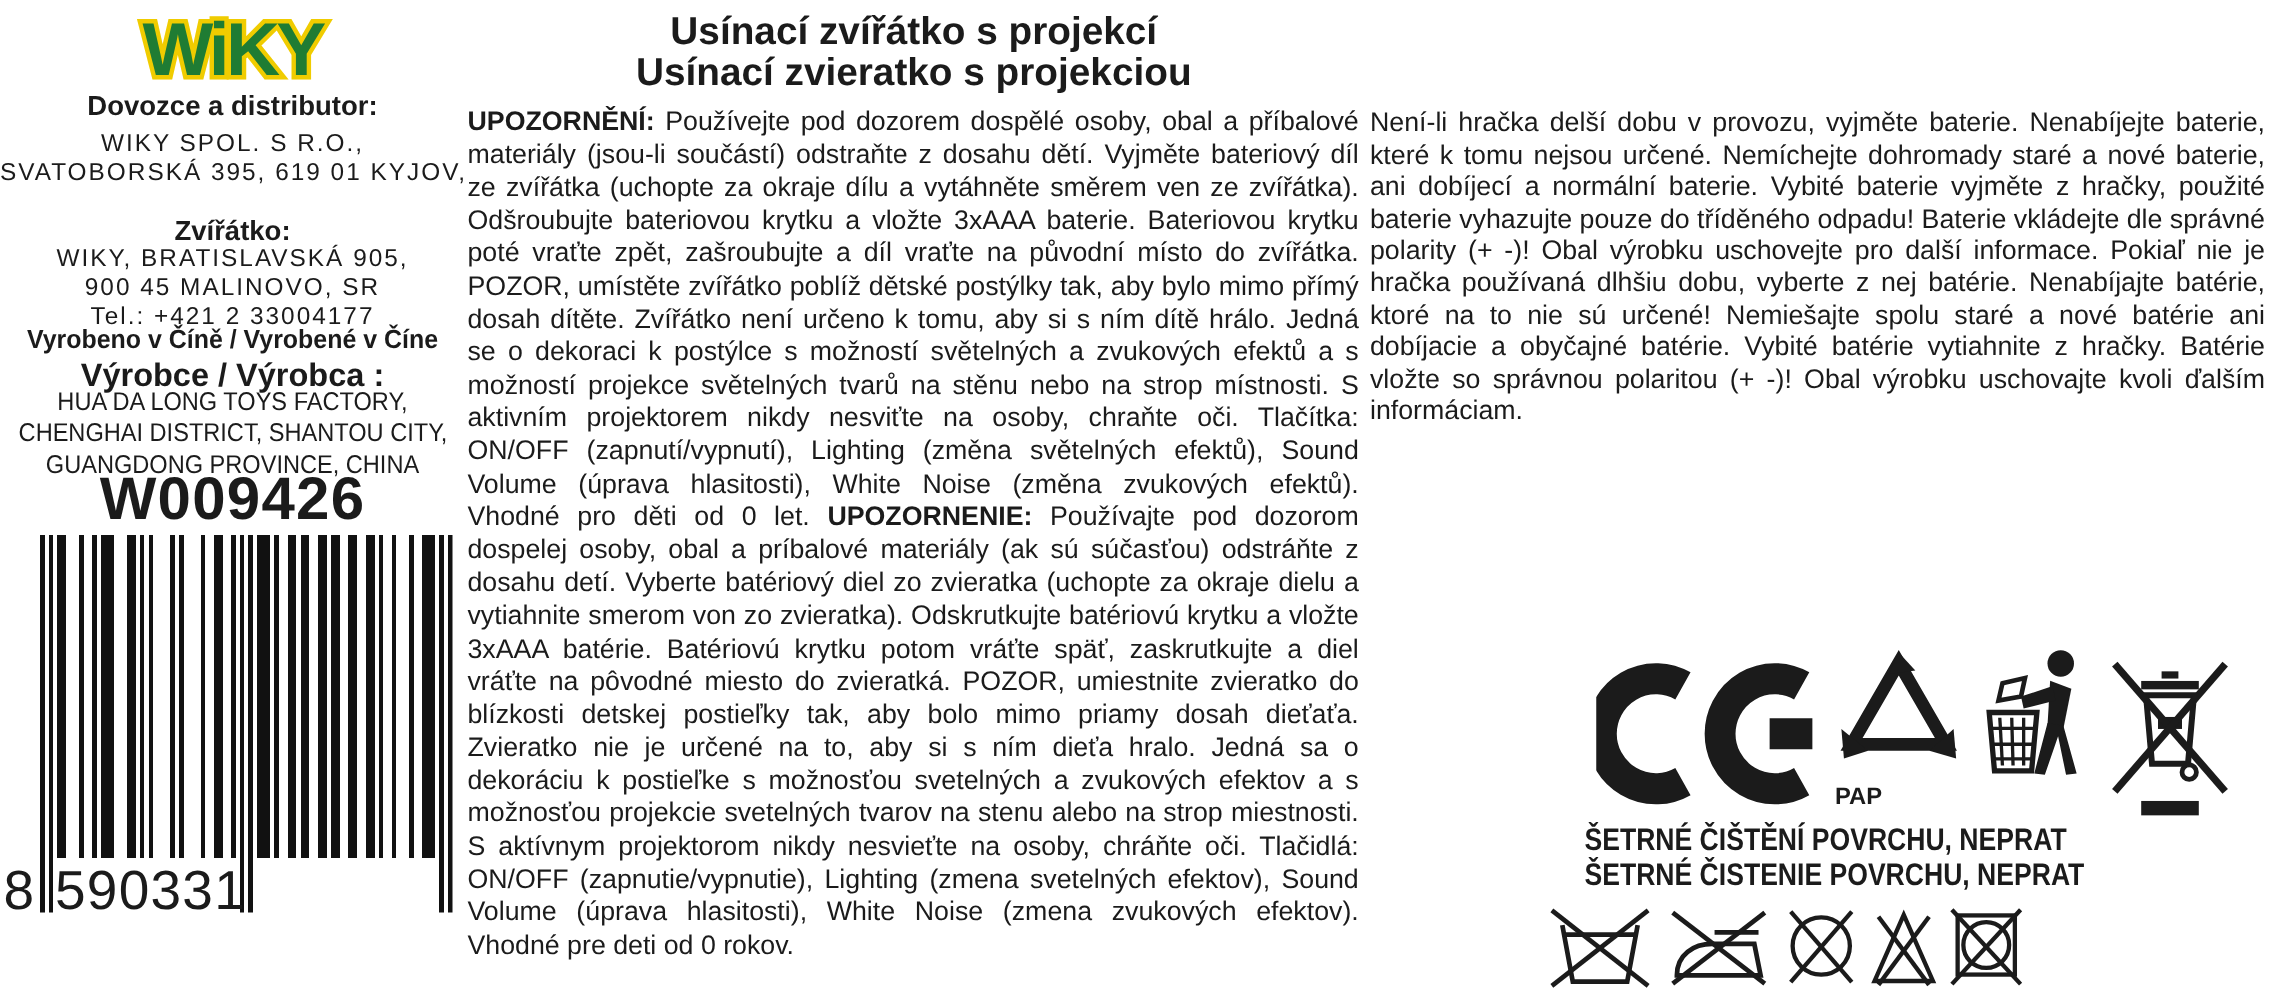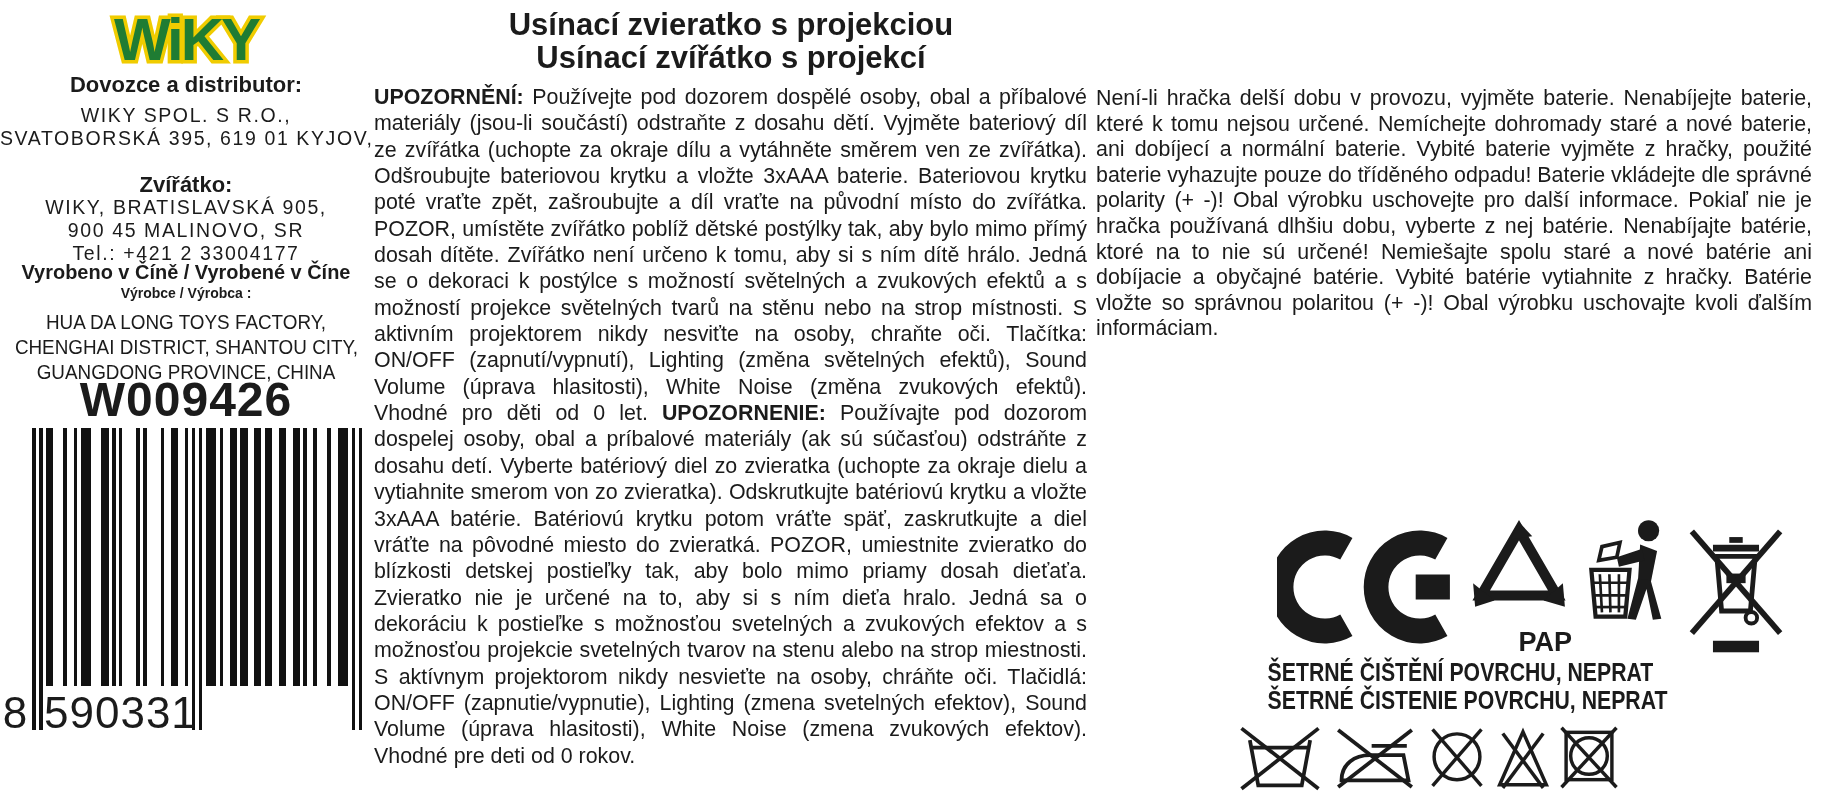--- a/index.html
+++ b/index.html
@@ -9,35 +9,35 @@
     font-family:"Liberation Sans", sans-serif;
     -webkit-font-smoothing:antialiased;
   }
   .abs{position:absolute}
   
   .leftblock{left:0;width:372px;text-align:center}
   .lc-head{font-weight:700;font-size:22px}
   .lc-lines{font-size:19.5px;letter-spacing:1.6px;line-height:22.8px;white-space:nowrap}
   .lc-lines-narrow{font-size:20.5px;line-height:24.8px;transform:scaleX(.92);transform-origin:50% 0;white-space:nowrap}
   #made-in{top:260px;font-weight:700;font-size:21px;transform:scaleX(.95);transform-origin:50% 0;white-space:nowrap}
-  #manu-head{top:285px;font-weight:700;font-size:14px}
+  #manu-head{top:285px;font-weight:700;font-size:26px}
   #prod-code{top:372px;font-size:48px;font-weight:800;letter-spacing:1px}
   #barcode{top:428px;height:320px}
   #barcode svg{position:absolute;left:32px;top:0}
   .bc-digit{position:absolute;top:260px;font-size:44px;line-height:50px;text-align:center;background:#fff}
   #bc-prefix{left:0;width:30px}
   #bc-g1{left:44px;width:136px;letter-spacing:1px}
   #bc-g2{left:206px;width:144px;letter-spacing:1px}
   
   #title{left:374px;top:8px;width:714px;text-align:center;font-size:31px;font-weight:700;line-height:33px}
   #warning-text{left:374px;top:84px;width:713px;font-size:21.4px;line-height:26.35px;text-align:justify}
   #battery-text{left:1096px;top:86px;width:716px;font-size:21.4px;line-height:25.6px;text-align:justify}
   
   .icon svg{display:block}
-  #pap-label{left:1468px;top:627px;width:104px;text-align:right;font-weight:700;font-size:27px}
+  #pap-label{left:1468px;top:627px;width:104px;text-align:left;font-weight:700;font-size:19px}
   .care-line{left:1240px;width:368px;text-align:center;font-size:25px;font-weight:700;
              transform:scaleX(.85);transform-origin:50% 0;white-space:nowrap;line-height:27px}
   #care-line1{top:659px}
   #care-line2{top:687px}
   #care-icons{left:1238px;top:720px;display:flex;gap:9px;align-items:flex-start}
   
   #logo{left:86px;top:2px;width:200px;height:76px}
 </style>
 </head>
 <body>
@@ -117,22 +117,22 @@
       <rect x="89" y="0" width="1.05" height="258"></rect>
       <rect x="90" y="0" width="1.05" height="258"></rect>
       <rect x="92" y="0" width="1.05" height="302"></rect>
       <rect x="94" y="0" width="1.05" height="302"></rect>
     </svg>
   <span class="bc-digit" id="bc-prefix">8</span>
   <span class="bc-digit" id="bc-g1">590331</span>
 </div>
 
 <div class="abs" id="title">
+  <div>Usínací zvířátko s projekcí</div>
   <div>Usínací zvieratko s projekciou</div>
-  <div>Usínací zvířátko s projekcí</div>
 </div>
 
 <div class="abs" id="warning-text"><b>UPOZORNĚNÍ:</b><span> Používejte pod dozorem dospělé osoby, obal a příbalové materiály (jsou-li součástí) odstraňte z dosahu dětí. Vyjměte bateriový díl ze zvířátka (uchopte za okraje dílu a vytáhněte směrem ven ze zvířátka). Odšroubujte bateriovou krytku a vložte 3xAAA baterie. Bateriovou krytku poté vraťte zpět, zašroubujte a díl vraťte na původní místo do zvířátka. POZOR, umístěte zvířátko poblíž dětské postýlky tak, aby bylo mimo přímý dosah dítěte. Zvířátko není určeno k tomu, aby si s ním dítě hrálo. Jedná se o dekoraci k postýlce s možností světelných a zvukových efektů a s možností projekce světelných tvarů na stěnu nebo na strop místnosti. S aktivním projektorem nikdy nesviťte na osoby, chraňte oči. Tlačítka: ON/OFF (zapnutí/vypnutí), Lighting (změna světelných efektů), Sound Volume (úprava hlasitosti), White Noise (změna zvukových efektů). Vhodné pro děti od 0 let. </span><b>UPOZORNENIE:</b><span> Používajte pod dozorom dospelej osoby, obal a príbalové materiály (ak sú súčasťou) odstráňte z dosahu detí. Vyberte batériový diel zo zvieratka (uchopte za okraje dielu a vytiahnite smerom von zo zvieratka). Odskrutkujte batériovú krytku a vložte 3xAAA batérie. Batériovú krytku potom vráťte späť, zaskrutkujte a diel vráťte na pôvodné miesto do zvieratká. POZOR, umiestnite zvieratko do blízkosti detskej postieľky tak, aby bolo mimo priamy dosah dieťaťa. Zvieratko nie je určené na to, aby si s ním dieťa hralo. Jedná sa o dekoráciu k postieľke s možnosťou svetelných a zvukových efektov a s možnosťou projekcie svetelných tvarov na stenu alebo na strop miestnosti. S aktívnym projektorom nikdy nesvieťte na osoby, chráňte oči. Tlačidlá: ON/OFF (zapnutie/vypnutie), Lighting (zmena svetelných efektov), Sound Volume (úprava hlasitosti), White Noise (zmena zvukových efektov). Vhodné pre deti od 0 rokov.</span></div>
 
 <div class="abs" id="battery-text">Není-li hračka delší dobu v provozu, vyjměte baterie. Nenabíjejte baterie, které k tomu nejsou určené. Nemíchejte dohromady staré a nové baterie, ani dobíjecí a normální baterie. Vybité baterie vyjměte z hračky, použité baterie vyhazujte pouze do tříděného odpadu! Baterie vkládejte dle správné polarity (+ -)! Obal výrobku uschovejte pro další informace. Pokiaľ nie je hračka používaná dlhšiu dobu, vyberte z nej batérie. Nenabíjajte batérie, ktoré na to nie sú určené! Nemiešajte spolu staré a nové batérie ani dobíjacie a obyčajné batérie. Vybité batérie vytiahnite z hračky. Batérie vložte so správnou polaritou (+ -)! Obal výrobku uschovajte kvoli ďalším informáciam.</div>
 
 <div class="abs icon" style="left:1277px;top:520px">
   <svg width="190" height="134" viewBox="0 0 200 140" preserveAspectRatio="none" fill="none" stroke="#1b1b1b" stroke-width="26">
     <path d="M73 30 A46 46 0 1 0 73 110"></path>
     <path d="M173 30 A46 46 0 1 0 173 110"></path>

